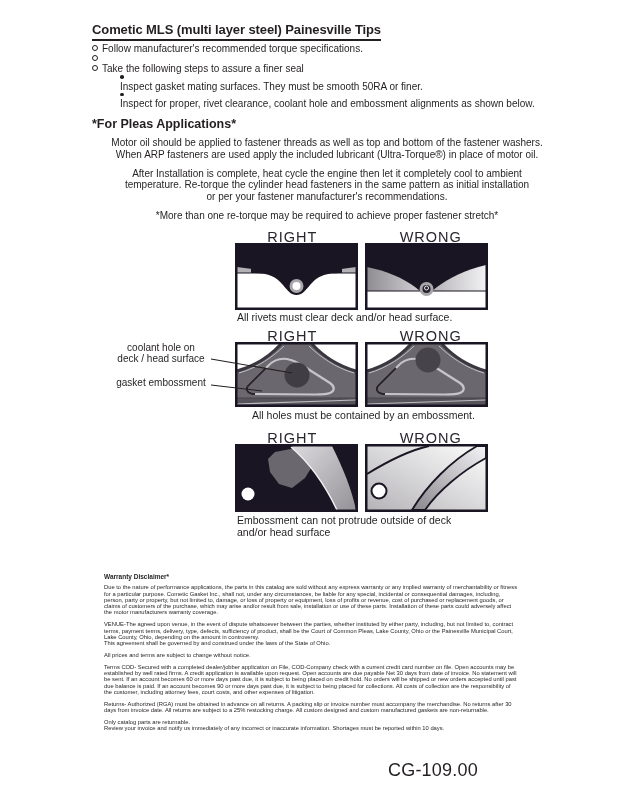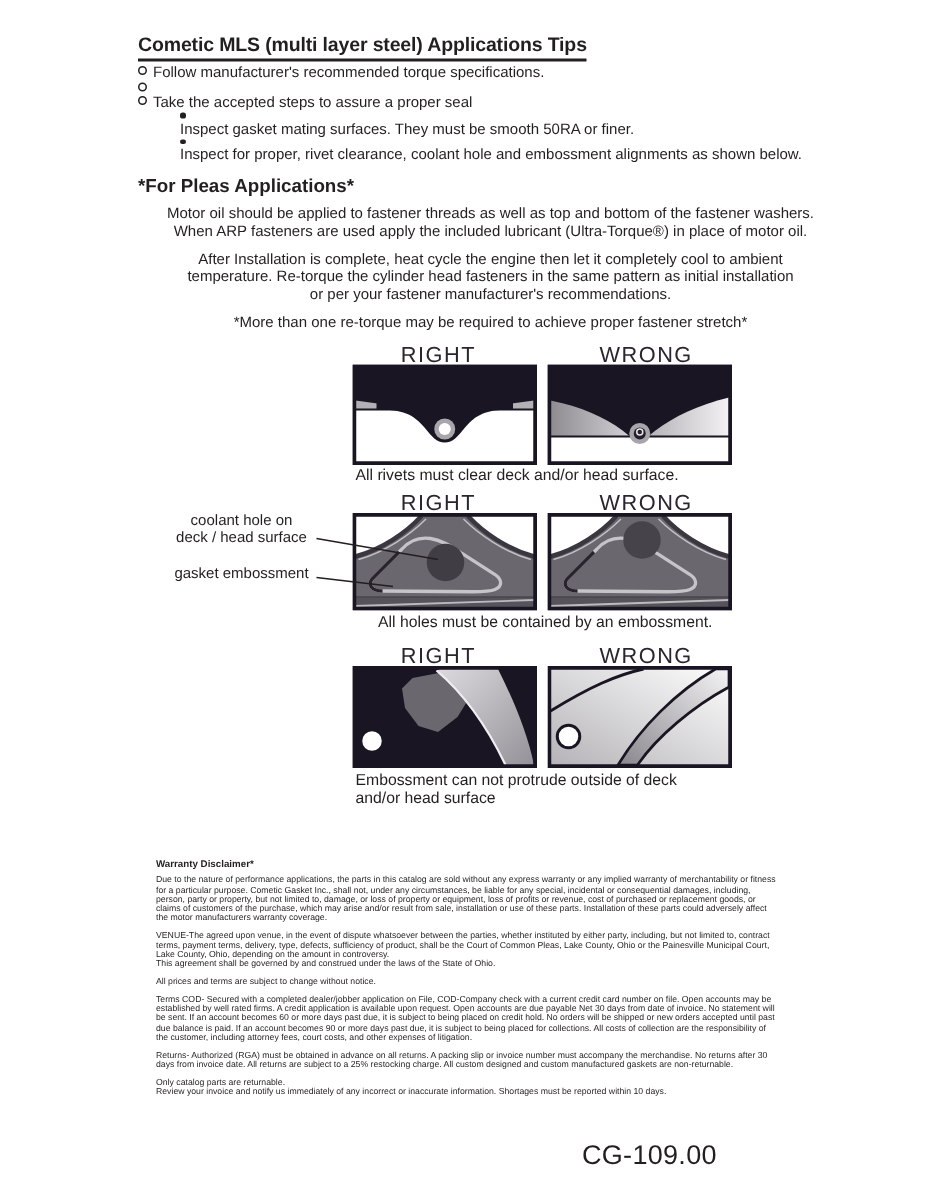--- a/index.html
+++ b/index.html
@@ -48,33 +48,33 @@
   .warranty h3{margin:0 0 4px 0;font-size:6.5px;font-weight:bold;}
   .warranty p{margin:0 0 5.5px 0;}
   
   .footer-code{left:388px;top:760px;font-size:18px;letter-spacing:0.2px;}
 </style>
 </head>
 <body>
 
 <div class="page">
 
-  <div class="abs title">Cometic MLS (multi layer steel) Applications Tips</div>
+  <div class="abs title">Cometic MLS (multi layer steel) Painesville Tips</div>
 
   <div class="abs tips">
     <div class="tip-row">
       <span class="ring"></span>
       <span>Follow manufacturer's recommended torque specifications.</span>
     </div>
     <div class="tip-row">
       <span class="ring"></span>
     </div>
     <div class="tip-row">
       <span class="ring"></span>
-      <span>Take the accepted steps to assure a proper seal</span>
+      <span>Take the following steps to assure a finer seal</span>
     </div>
     <div class="tip-row sub">
       <span class="dot"></span>
       <span>Inspect gasket mating surfaces.  They must be smooth 50RA or finer.</span>
     </div>
     <div class="tip-row sub">
       <span class="dot"></span>
       <span>Inspect for proper, rivet clearance, coolant hole and embossment alignments as shown below.</span>
     </div>
   </div>

